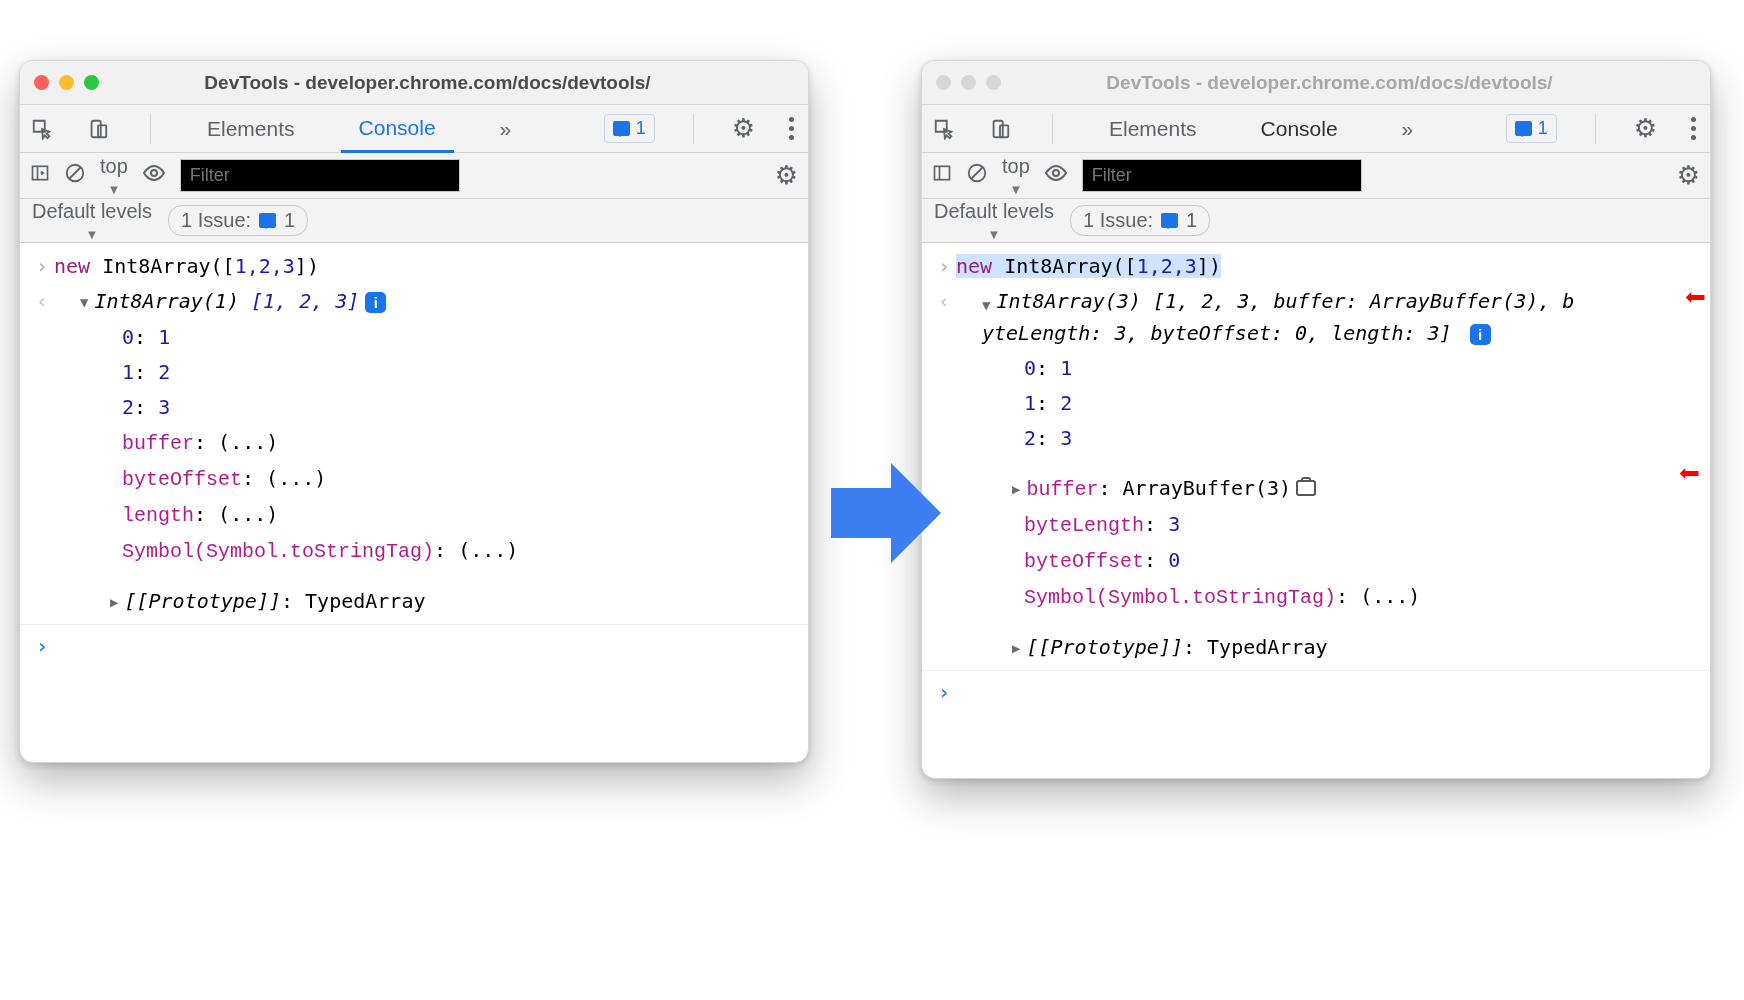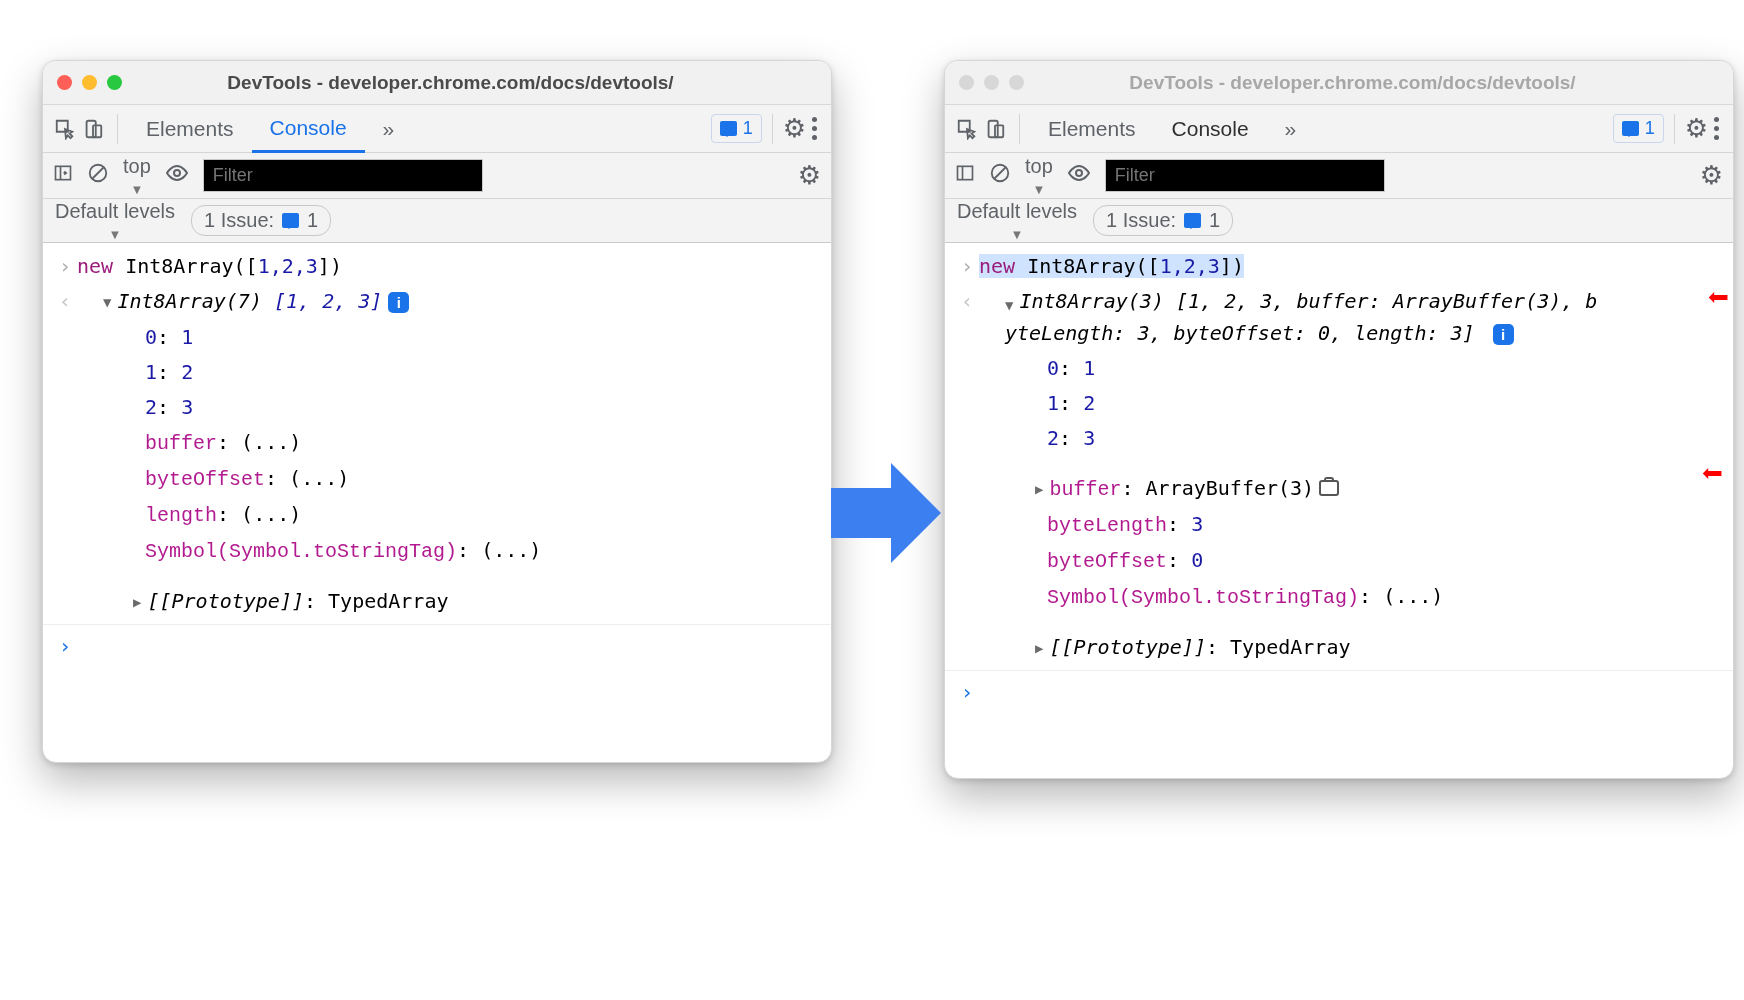--- a/index.html
+++ b/index.html
@@ -4,40 +4,40 @@
 <style>
   * { box-sizing: border-box; margin: 0; padding: 0; }
   body {
     width: 1744px; height: 1000px;
     background: #fff;
     font-family: -apple-system, BlinkMacSystemFont, "Segoe UI", Helvetica, Arial, sans-serif;
     position: relative;
     overflow: hidden;
   }
   .stage { position: absolute; inset: 0; }
-  .wrap  { position:absolute; left:42px; top:60px; right:35px; display:flex; align-items:flex-start; gap:26px; }
+  .wrap  { position:absolute; left:19px; top:60px; right:35px; display:flex; align-items:flex-start; gap:26px; }
   .win {
     width: 790px;
     background:#fff;
     border:1px solid #d6d6d6;
     border-radius:14px;
     box-shadow:0 18px 42px rgba(0,0,0,.28), 0 2px 6px rgba(0,0,0,.15);
     overflow:hidden;
     flex:0 0 790px;
   }
   
   .titlebar { height:44px; background:#f1f1f1; border-bottom:1px solid #d8d8d8; display:flex; align-items:center; padding:0 14px; gap:10px;}
   .dots { display:flex; gap:10px; }
   .dot { width:15px; height:15px; border-radius:50%; }
   .dot.red{background:#ff5f57;} .dot.yellow{background:#febc2e;} .dot.green{background:#28c840;}
   .dot.grey{background:#d7d7d7;}
   .title { flex:1; text-align:center; font-size:19px; font-weight:600; color:#4a4a4a; padding-right:48px;}
   .title.inactive{color:#a7a7a7;}
   
-  .tabs { height:48px; background:#f3f3f3; border-bottom:1px solid #d5d5d5; display:flex; align-items:center; padding:0 8px; font-size:21px; color:#5f6368;}
+  .tabs { height:48px; background:#f3f3f3; border-bottom:1px solid #d5d5d5; display:flex; align-items:center; padding:0 8px; font-size:21px; color:#5f6368;gap:28px;}
   .tabs .ico { width:28px; display:flex; align-items:center; justify-content:center;}
   .tabs .sep { width:1px; height:30px; background:#d4d4d4; margin:0 10px;}
   .tabs .tab { padding:0 18px; height:48px; display:flex; align-items:center; cursor:pointer;}
   .tabs .tab.active { color:#1a73e8; border-bottom:3px solid #1a73e8; height:48px; margin-bottom:-1px;}
   .tabs .spacer{flex:1;}
   .tabs .badge { display:flex; align-items:center; gap:6px; color:#1a73e8; border:1px solid #c9d6ee; border-radius:4px; padding:3px 8px; font-size:18px;}
   .msgicn{width:17px;height:15px;background:#1a73e8;border-radius:2px;position:relative;display:inline-block;}
   .msgicn::after{content:'';position:absolute;bottom:-5px;left:3px;border:4px solid transparent;border-top-color:#1a73e8;}
   
   .filterbar{height:46px;background:#f3f3f3;border-bottom:1px solid #d5d5d5;display:flex;align-items:center;padding:0 10px;gap:14px;font-size:20px;color:#5f6368;}
@@ -148,21 +148,21 @@
         <span>1</span>
       </span>
     </div>
     <div class="cons">
       <div class="row">
         <span class="gut">›</span>
         <span class="col"><span class="kw">new</span> <span>Int8Array([</span><span class="num">1,2,3</span><span>])</span></span>
       </div>
       <div class="row">
         <span class="gut" style="color:#c7c7c7">‹</span>
-        <span class="col ind1"><span class="tri">▼</span><span class="obj"><span>Int8Array(7)</span> <span style="color:#1a1aa6">[1, 2, 3]</span></span><span class="infodot">i</span></span>
+        <span class="col ind1"><span class="tri">▼</span><span class="obj"><span>Int8Array(1)</span> <span style="color:#1a1aa6">[1, 2, 3]</span></span><span class="infodot">i</span></span>
       </div>
       <div id="left-props">
             <div class="row">
               <span class="gut"></span>
               <span class="col ind3"><span class="num">0</span>: <span class="val">1</span></span>
             </div>
             <div class="row">
               <span class="gut"></span>
               <span class="col ind3"><span class="num">1</span>: <span class="val">2</span></span>
             </div>

